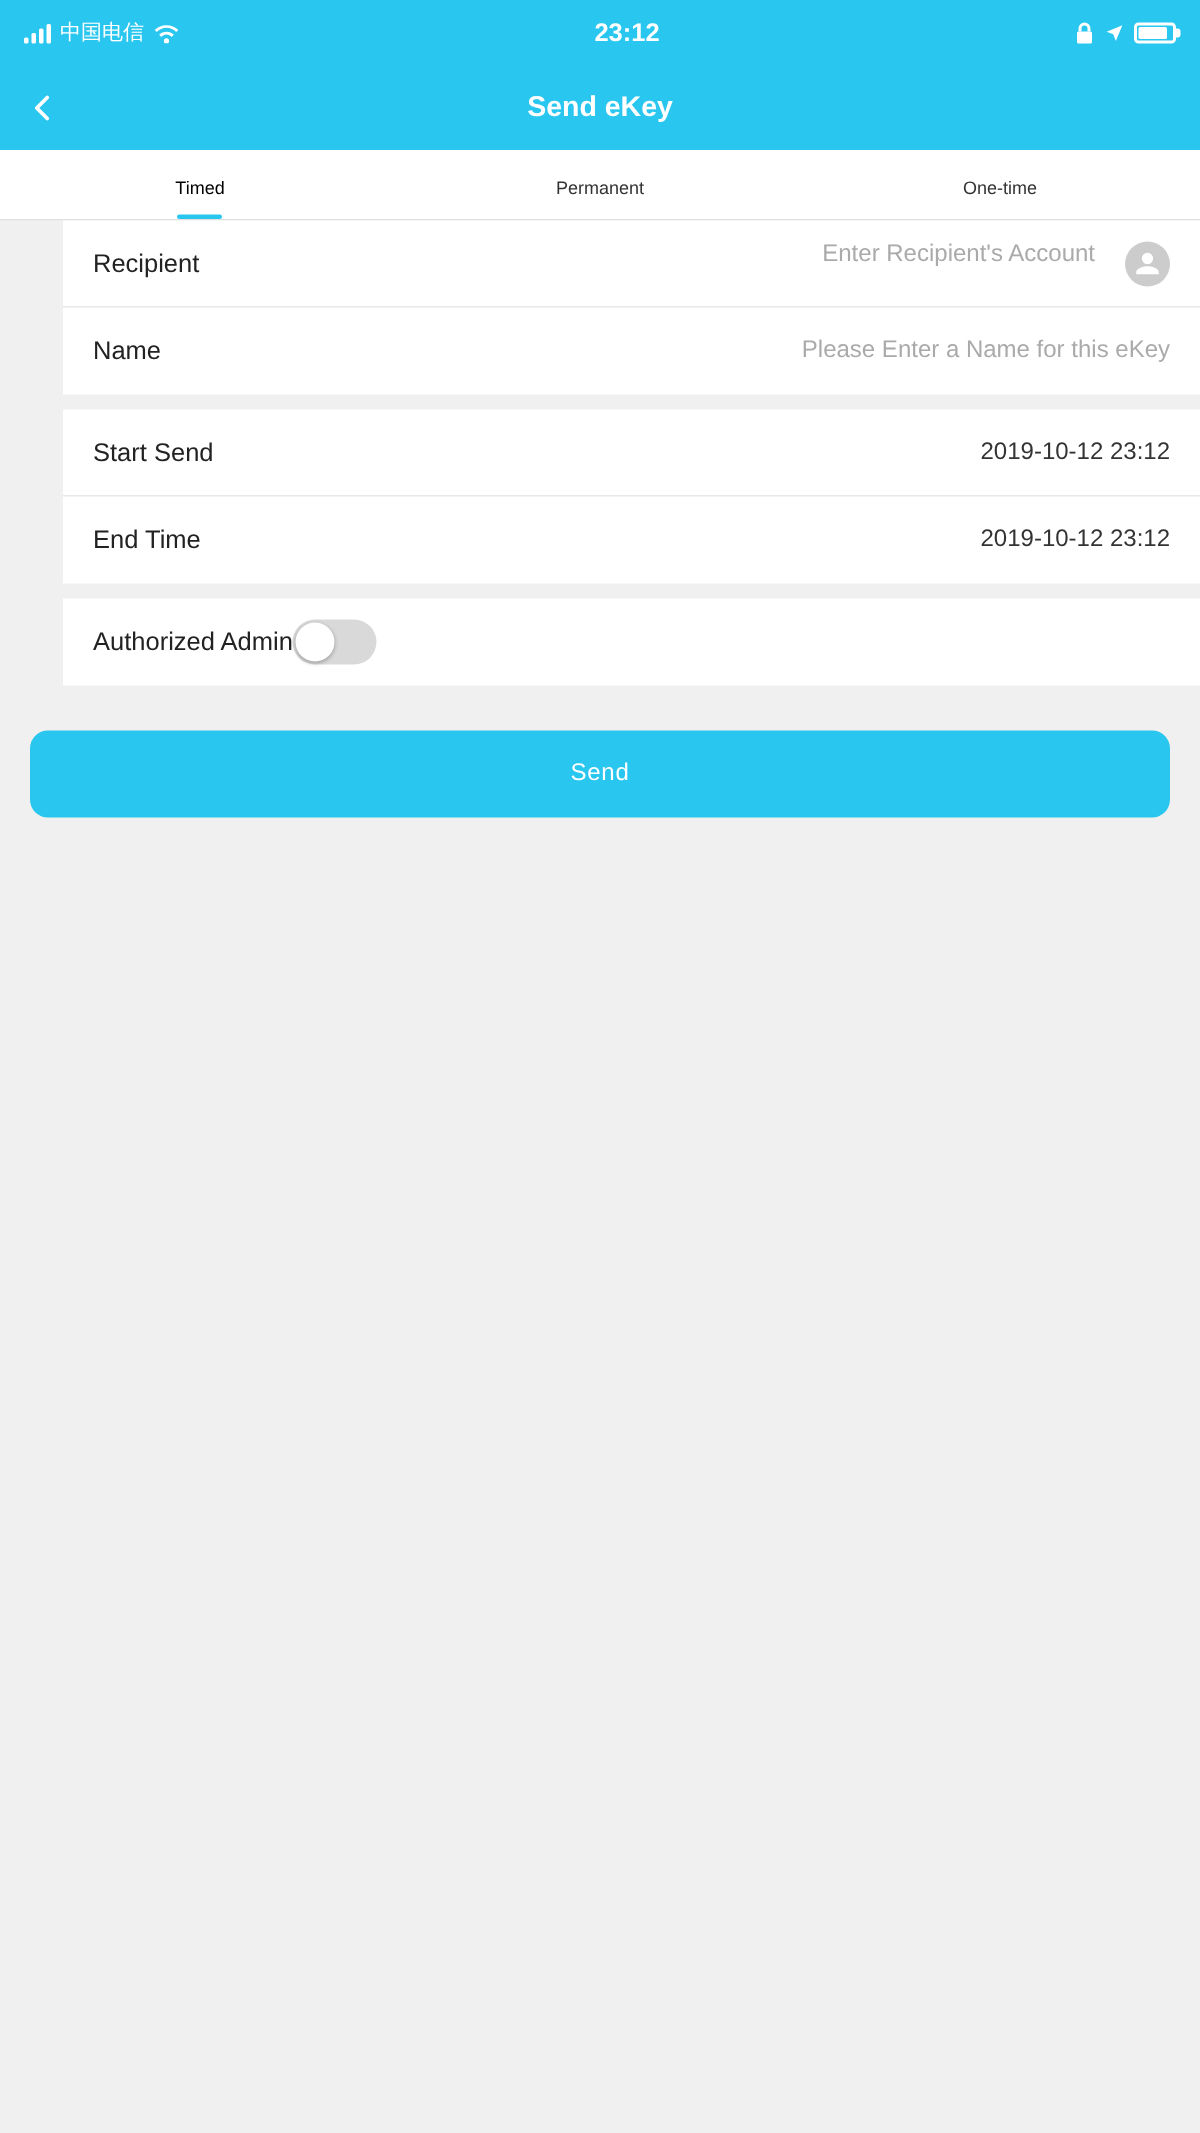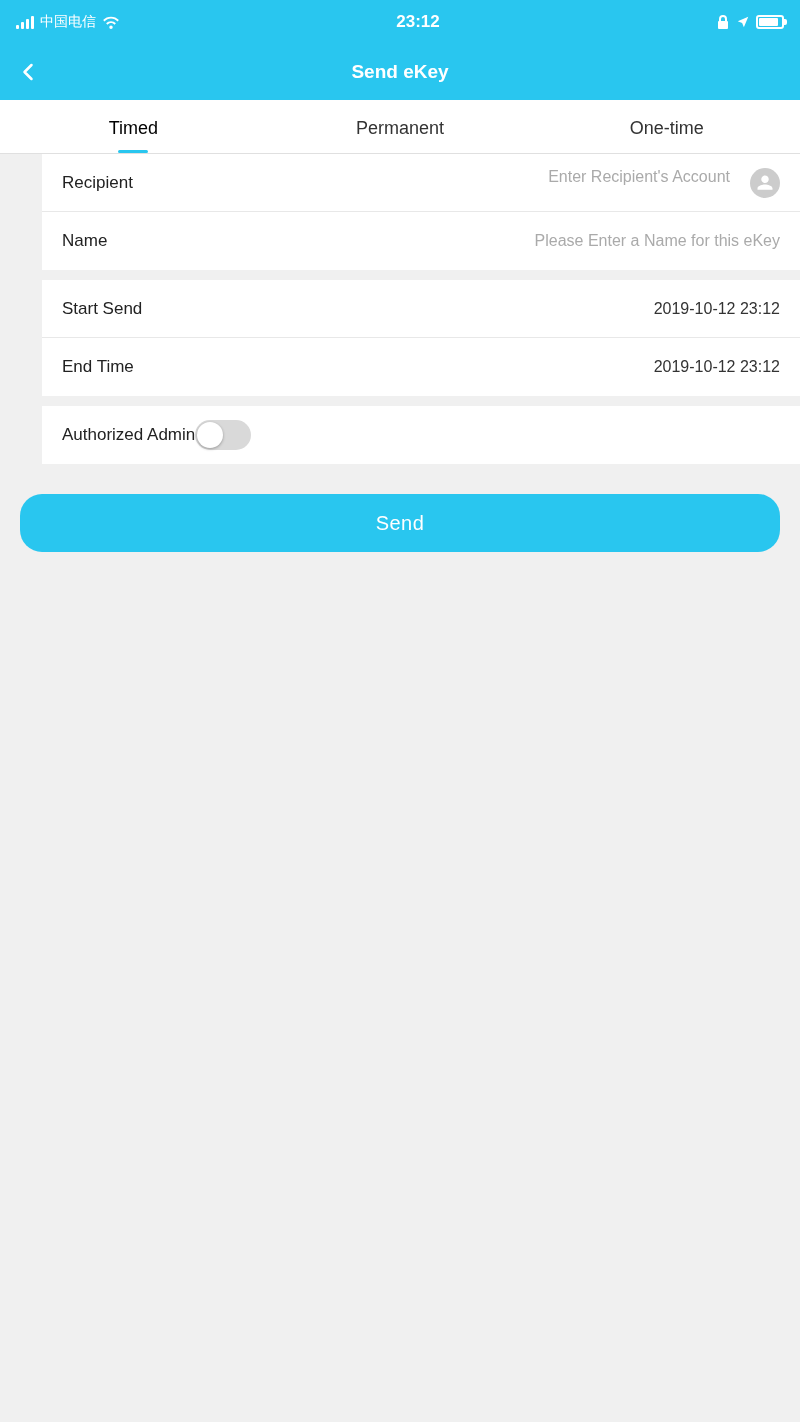--- a/index.html
+++ b/index.html
@@ -109,21 +109,21 @@
     .tabs-container {
       background: white;
       display: flex;
       align-items: stretch;
       border-bottom: 1px solid #e0e0e0;
     }
     .tab-item {
       flex: 1;
       text-align: center;
       padding: 18px 4px 14px;
-      font-size: 18px;
+      font-size: 12px;
       color: #333;
       cursor: pointer;
       position: relative;
     }
     .tab-item.active {
       color: #000;
       font-weight: 500;
     }
     .tab-item.active::after {
       content: '';
@@ -228,23 +228,23 @@
     
     .send-section {
       background: #f0f0f0;
       padding: 20px 20px;
     }
     .send-btn {
       width: 100%;
       height: 58px;
       background: #29c6ef;
       border: none;
-      border-radius: 22px;
+      border-radius: 12px;
       color: white;
-      font-size: 20px;
+      font-size: 16px;
       font-weight: 500;
       cursor: pointer;
       letter-spacing: 0.5px;
     }
 
     
     .bg-filler {
       background: #f0f0f0;
       flex: 1;
       min-height: 400px;

